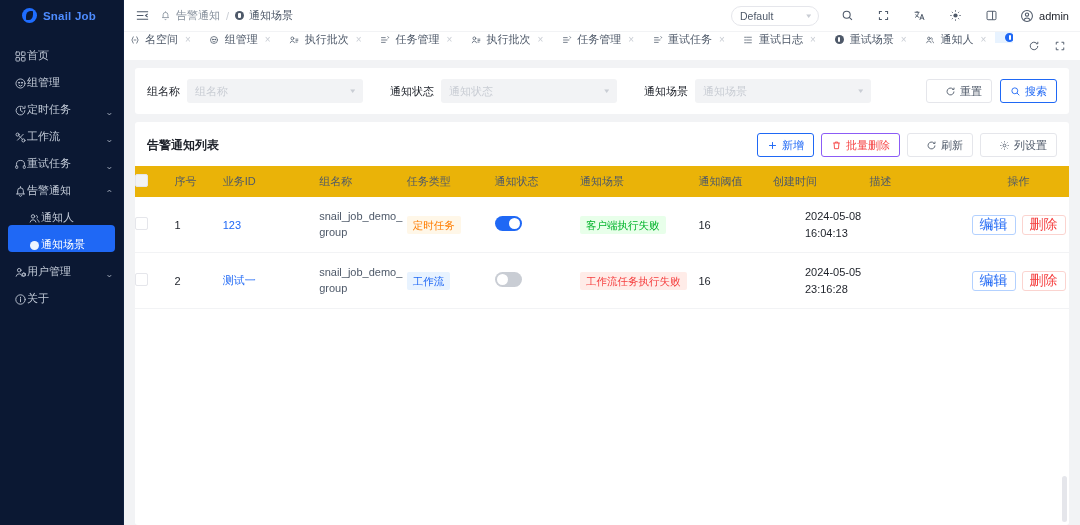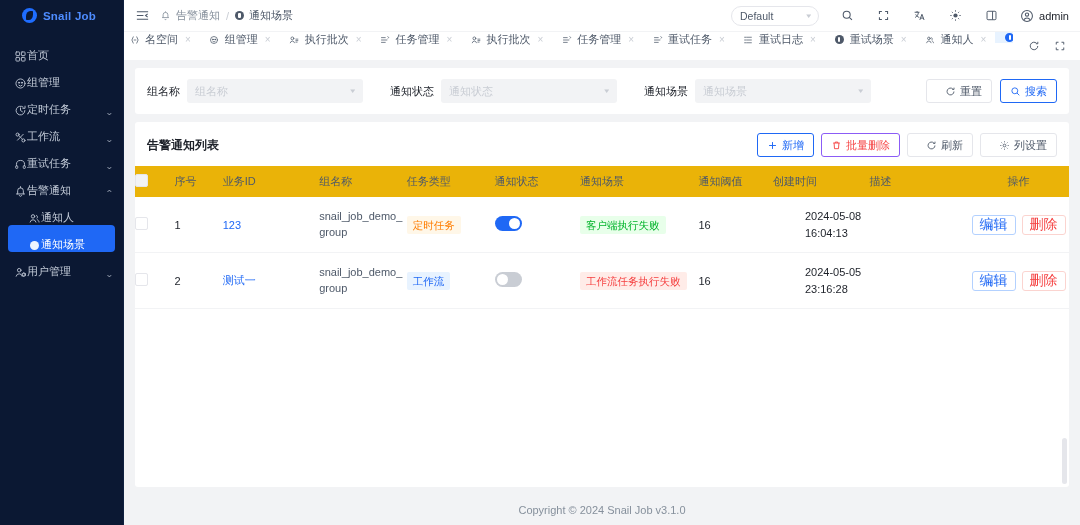--- a/index.html
+++ b/index.html
@@ -280,20 +280,29 @@
           <span class="ico">
             <svg viewBox="0 0 16 16" fill="none" stroke="currentColor" stroke-width="1.2" stroke-linecap="round" stroke-linejoin="round">
               <circle cx="6.4" cy="5.2" r="2.2"></circle>
               <path d="M2.6 12.6a3.9 3.9 0 0 1 7.6 0"></path>
               <circle cx="12.1" cy="10.6" r="1.9"></circle>
               <path d="M12.1 8.2v.6M12.1 12.4v.6M10 9.4l.5.3M13.7 11.5l.5.3M14.2 9.4l-.5.3M10.5 11.5l-.5.3"></path>
             </svg>
           </span>
           <span class="lbl">用户管理</span>
           <span class="arrow">⌄</span>
+        </div>
+        <div class="nav-item">
+          <span class="ico">
+            <svg viewBox="0 0 16 16" fill="none" stroke="currentColor" stroke-width="1.2" stroke-linecap="round" stroke-linejoin="round">
+              <circle cx="8" cy="8" r="5.8"></circle>
+              <path d="M8 7.2v3.6M8 5.2v.8"></path>
+            </svg>
+          </span>
+          <span class="lbl">关于</span>
         </div>
       </nav>
   </aside>
 
   <div class="main">
 
     <header class="topbar">
       <span class="collapse-ico">
         <svg viewBox="0 0 16 16" fill="none" stroke="currentColor" stroke-width="1.2">
             <path d="M2 4h12M2 8h7M2 12h12"></path>
@@ -643,18 +652,15 @@
                     <span class="mini-btn del">删除</span>
                   </div>
                 </td>
               </tr>
             </tbody>
         </table>
 
         <span class="scroll-thumb"></span>
       </section>
 
-      <div class="footer">
-        <span>Copyright © 2024 Snail Job v3.1.0</span>
-      </div>
     </div>
   </div>
 </div>
 
 </body></html>

